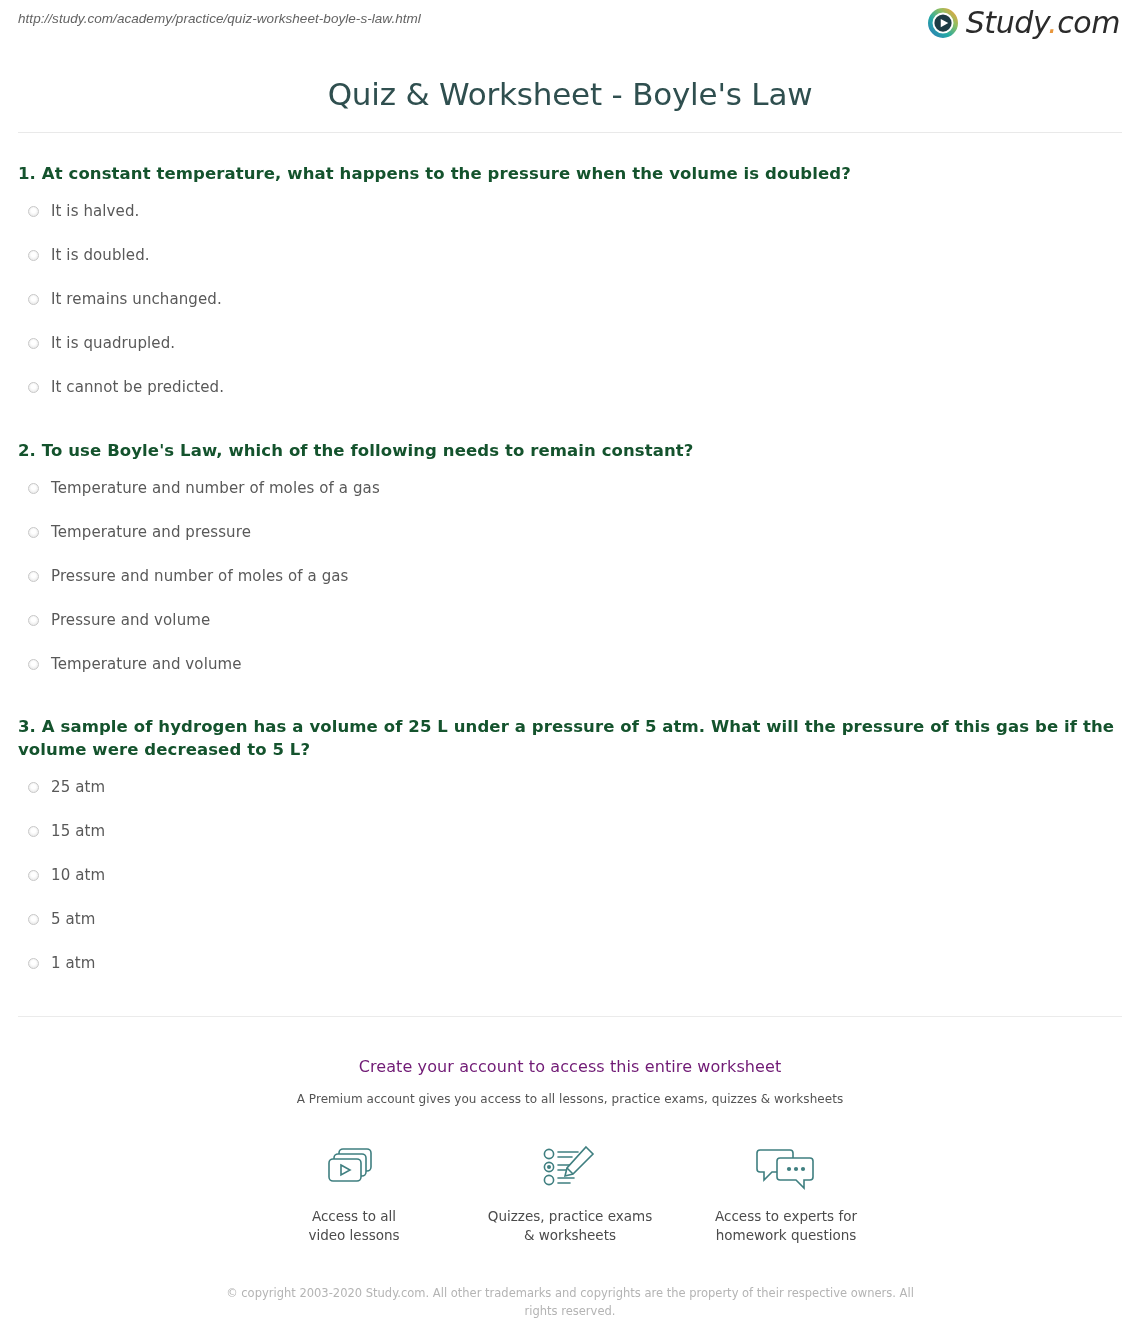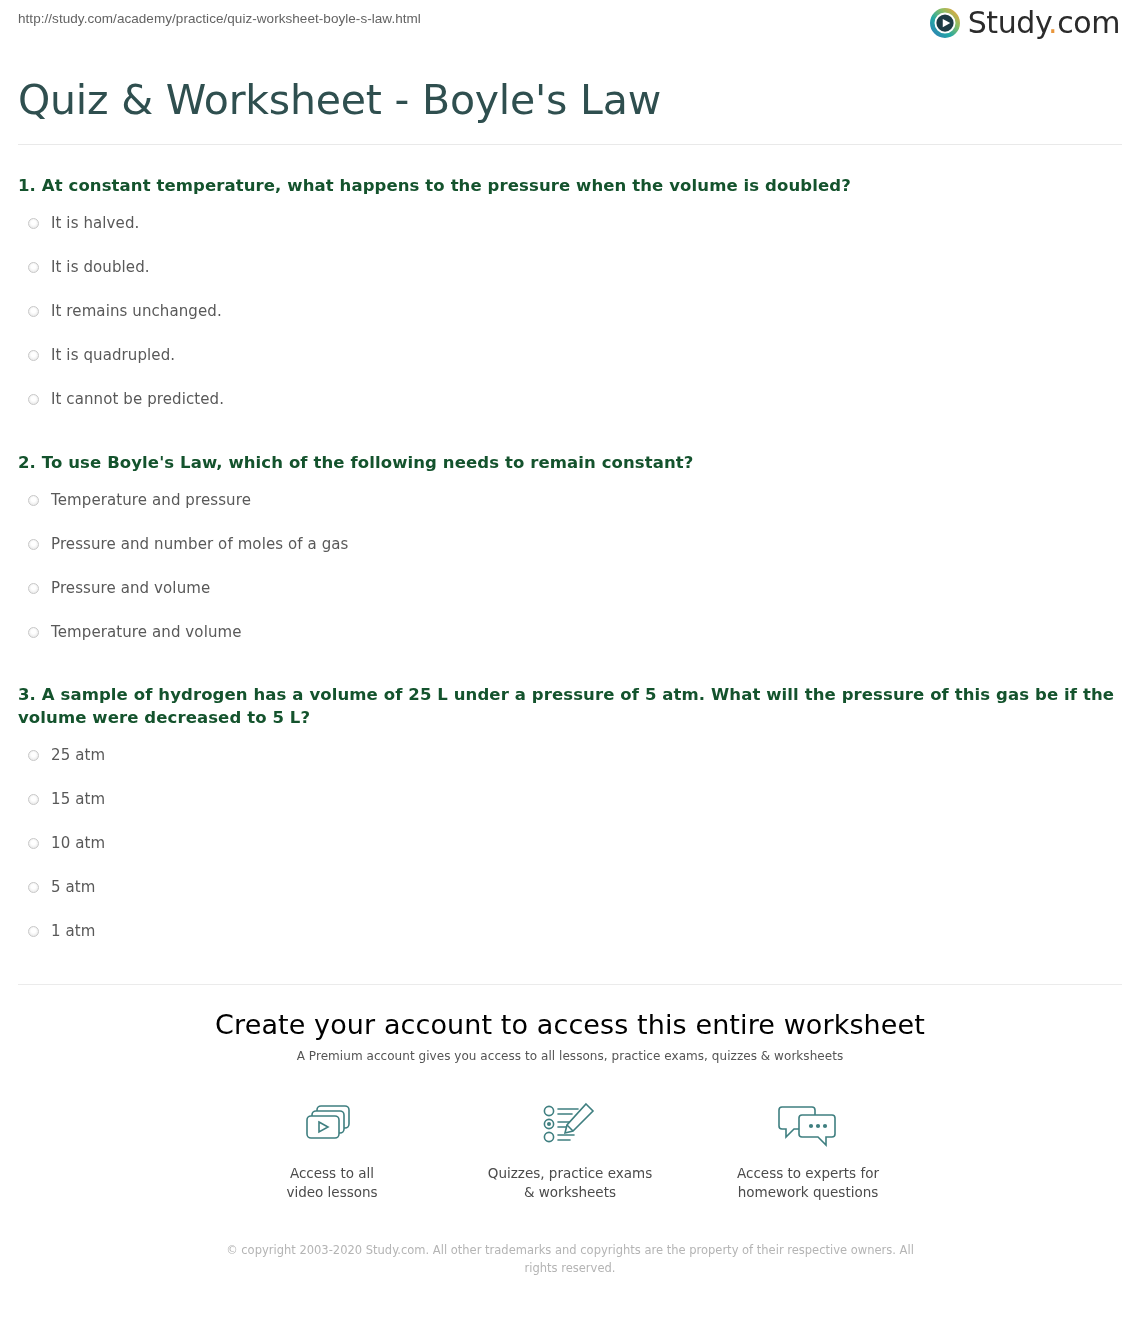--- a/index.html
+++ b/index.html
@@ -15,20 +15,21 @@
     color: #4a4a4a;
     position: relative;
     overflow: hidden;
   }
 
   
   .header {
     position: relative;
     height: 62px;
     padding: 0 30px;
+    font-style: italic;
   }
   .url-text {
     position: absolute;
     left: 18px;
     top: 11px;
     font-size: 13.5px;
     color: #636363;
     letter-spacing: 0.05px;
     white-space: nowrap;
   }
@@ -52,26 +53,27 @@
     letter-spacing: -0.4px;
     line-height: 1;
     font-family: "DejaVu Sans", sans-serif;
   }
   .brand-dot { color: #e8963c; }
 
   
   .page-title {
     margin: 0;
     padding: 14px 18px 0 18px;
-    font-size: 41px;
+    font-size: 31px;
     font-weight: 400;
     color: #2f4f4f;
     letter-spacing: -0.2px;
     line-height: 1.2;
     font-family: "DejaVu Sans", sans-serif;
+    text-align: center;
   }
   .rule {
     height: 1px;
     background: #e9e9e9;
     margin: 19px 18px 0 18px;
   }
 
   
   .quiz {
     padding: 0 18px;
@@ -120,39 +122,39 @@
   .footer-rule {
     height: 1px;
     background: #ebebeb;
     margin: 30px 18px 0 18px;
   }
   .cta {
     text-align: center;
     padding-top: 24px;
   }
   .cta-heading {
-    font-size: 27px;
-    color: #000000;
+    font-size: 16px;
+    color: #701a75;
     font-weight: 400;
     letter-spacing: 0.1px;
-    margin: 0;
+    margin: 16px;
     font-family: "DejaVu Sans", sans-serif;
   }
   .cta-sub {
     font-size: 12px;
     color: #545454;
     margin: 9px 0 0 0;
     letter-spacing: 0.05px;
     font-family: "DejaVu Sans", sans-serif;
   }
 
   .features {
     display: flex;
     justify-content: center;
-    gap: 66px;
+    gap: 44px;
     margin-top: 33px;
   }
   .feature {
     width: 172px;
     text-align: center;
   }
   .feature-icon {
     height: 58px;
     display: flex;
     align-items: center;
@@ -229,20 +231,24 @@
       <li class="option-row">
         <span class="radio"></span>
         <span class="option-label">It cannot be predicted.</span>
       </li>
     </ul>
   </div>
 
   <div class="question-block">
     <p class="question-text">2. To use Boyle's Law, which of the following needs to remain constant?</p>
     <ul class="options">
+      <li class="option-row">
+        <span class="radio"></span>
+        <span class="option-label">Temperature and number of moles of a gas</span>
+      </li>
       <li class="option-row">
         <span class="radio"></span>
         <span class="option-label">Temperature and pressure</span>
       </li>
       <li class="option-row">
         <span class="radio"></span>
         <span class="option-label">Pressure and number of moles of a gas</span>
       </li>
       <li class="option-row">
         <span class="radio"></span>

